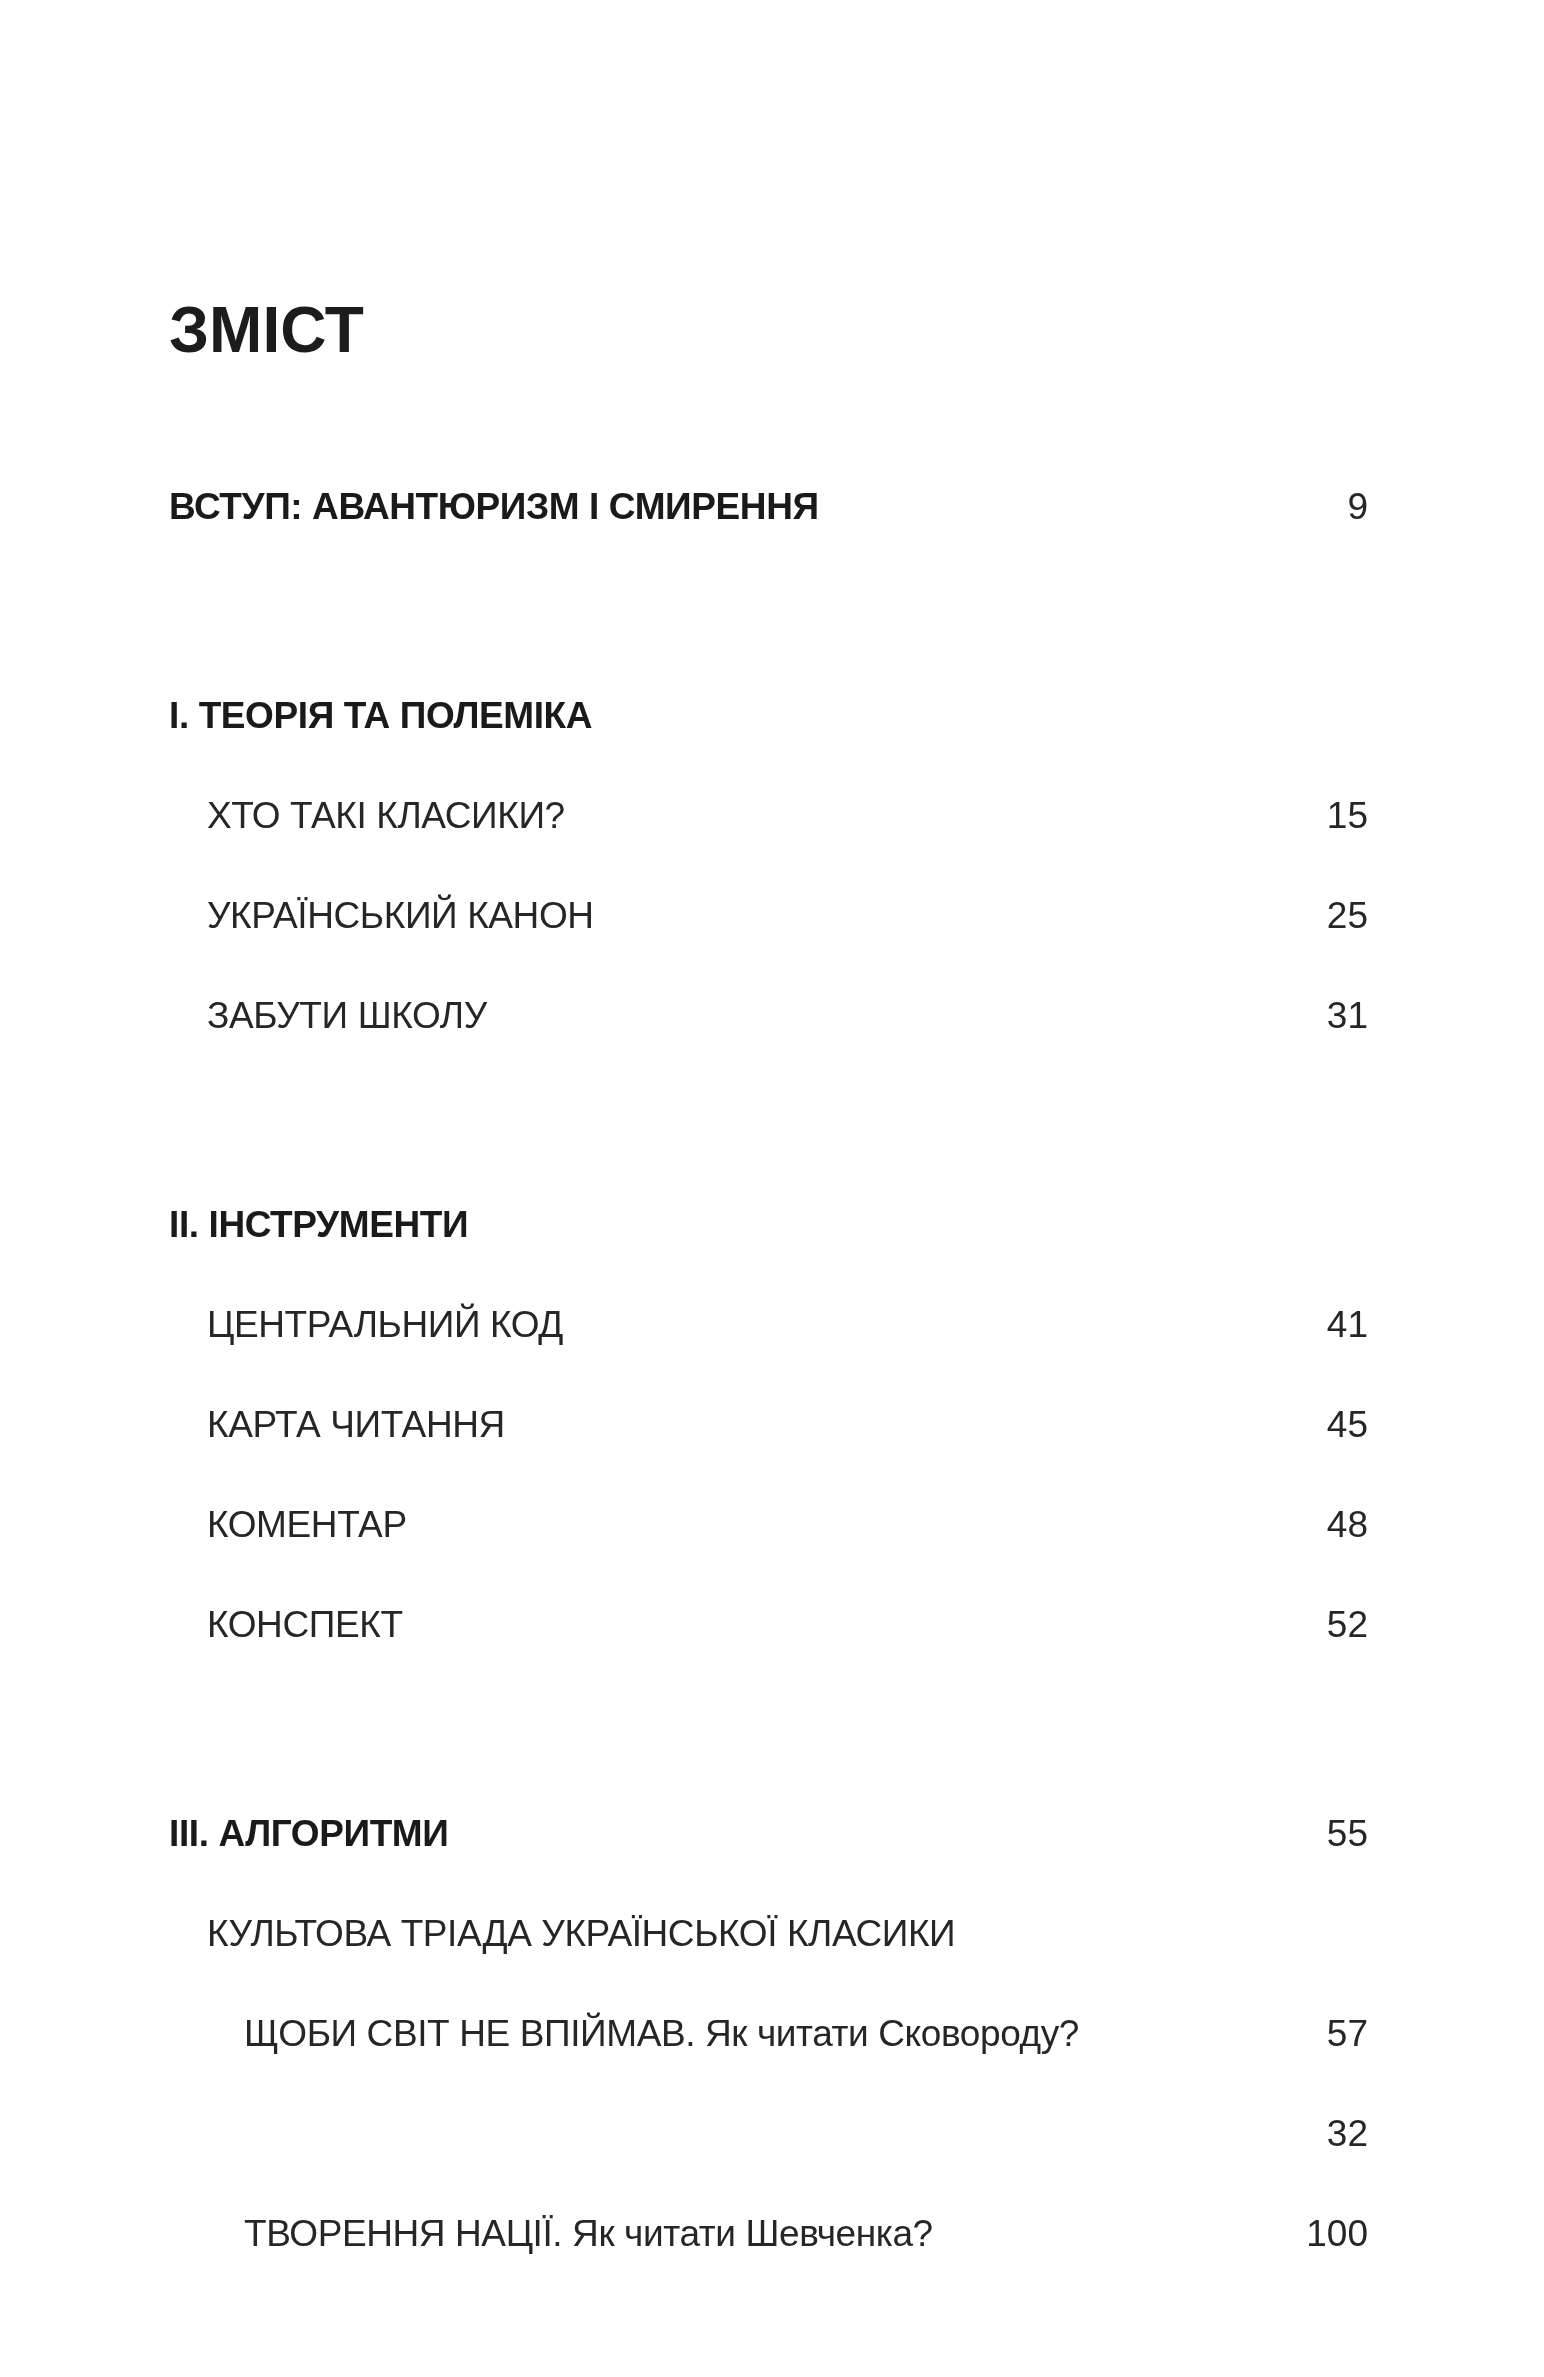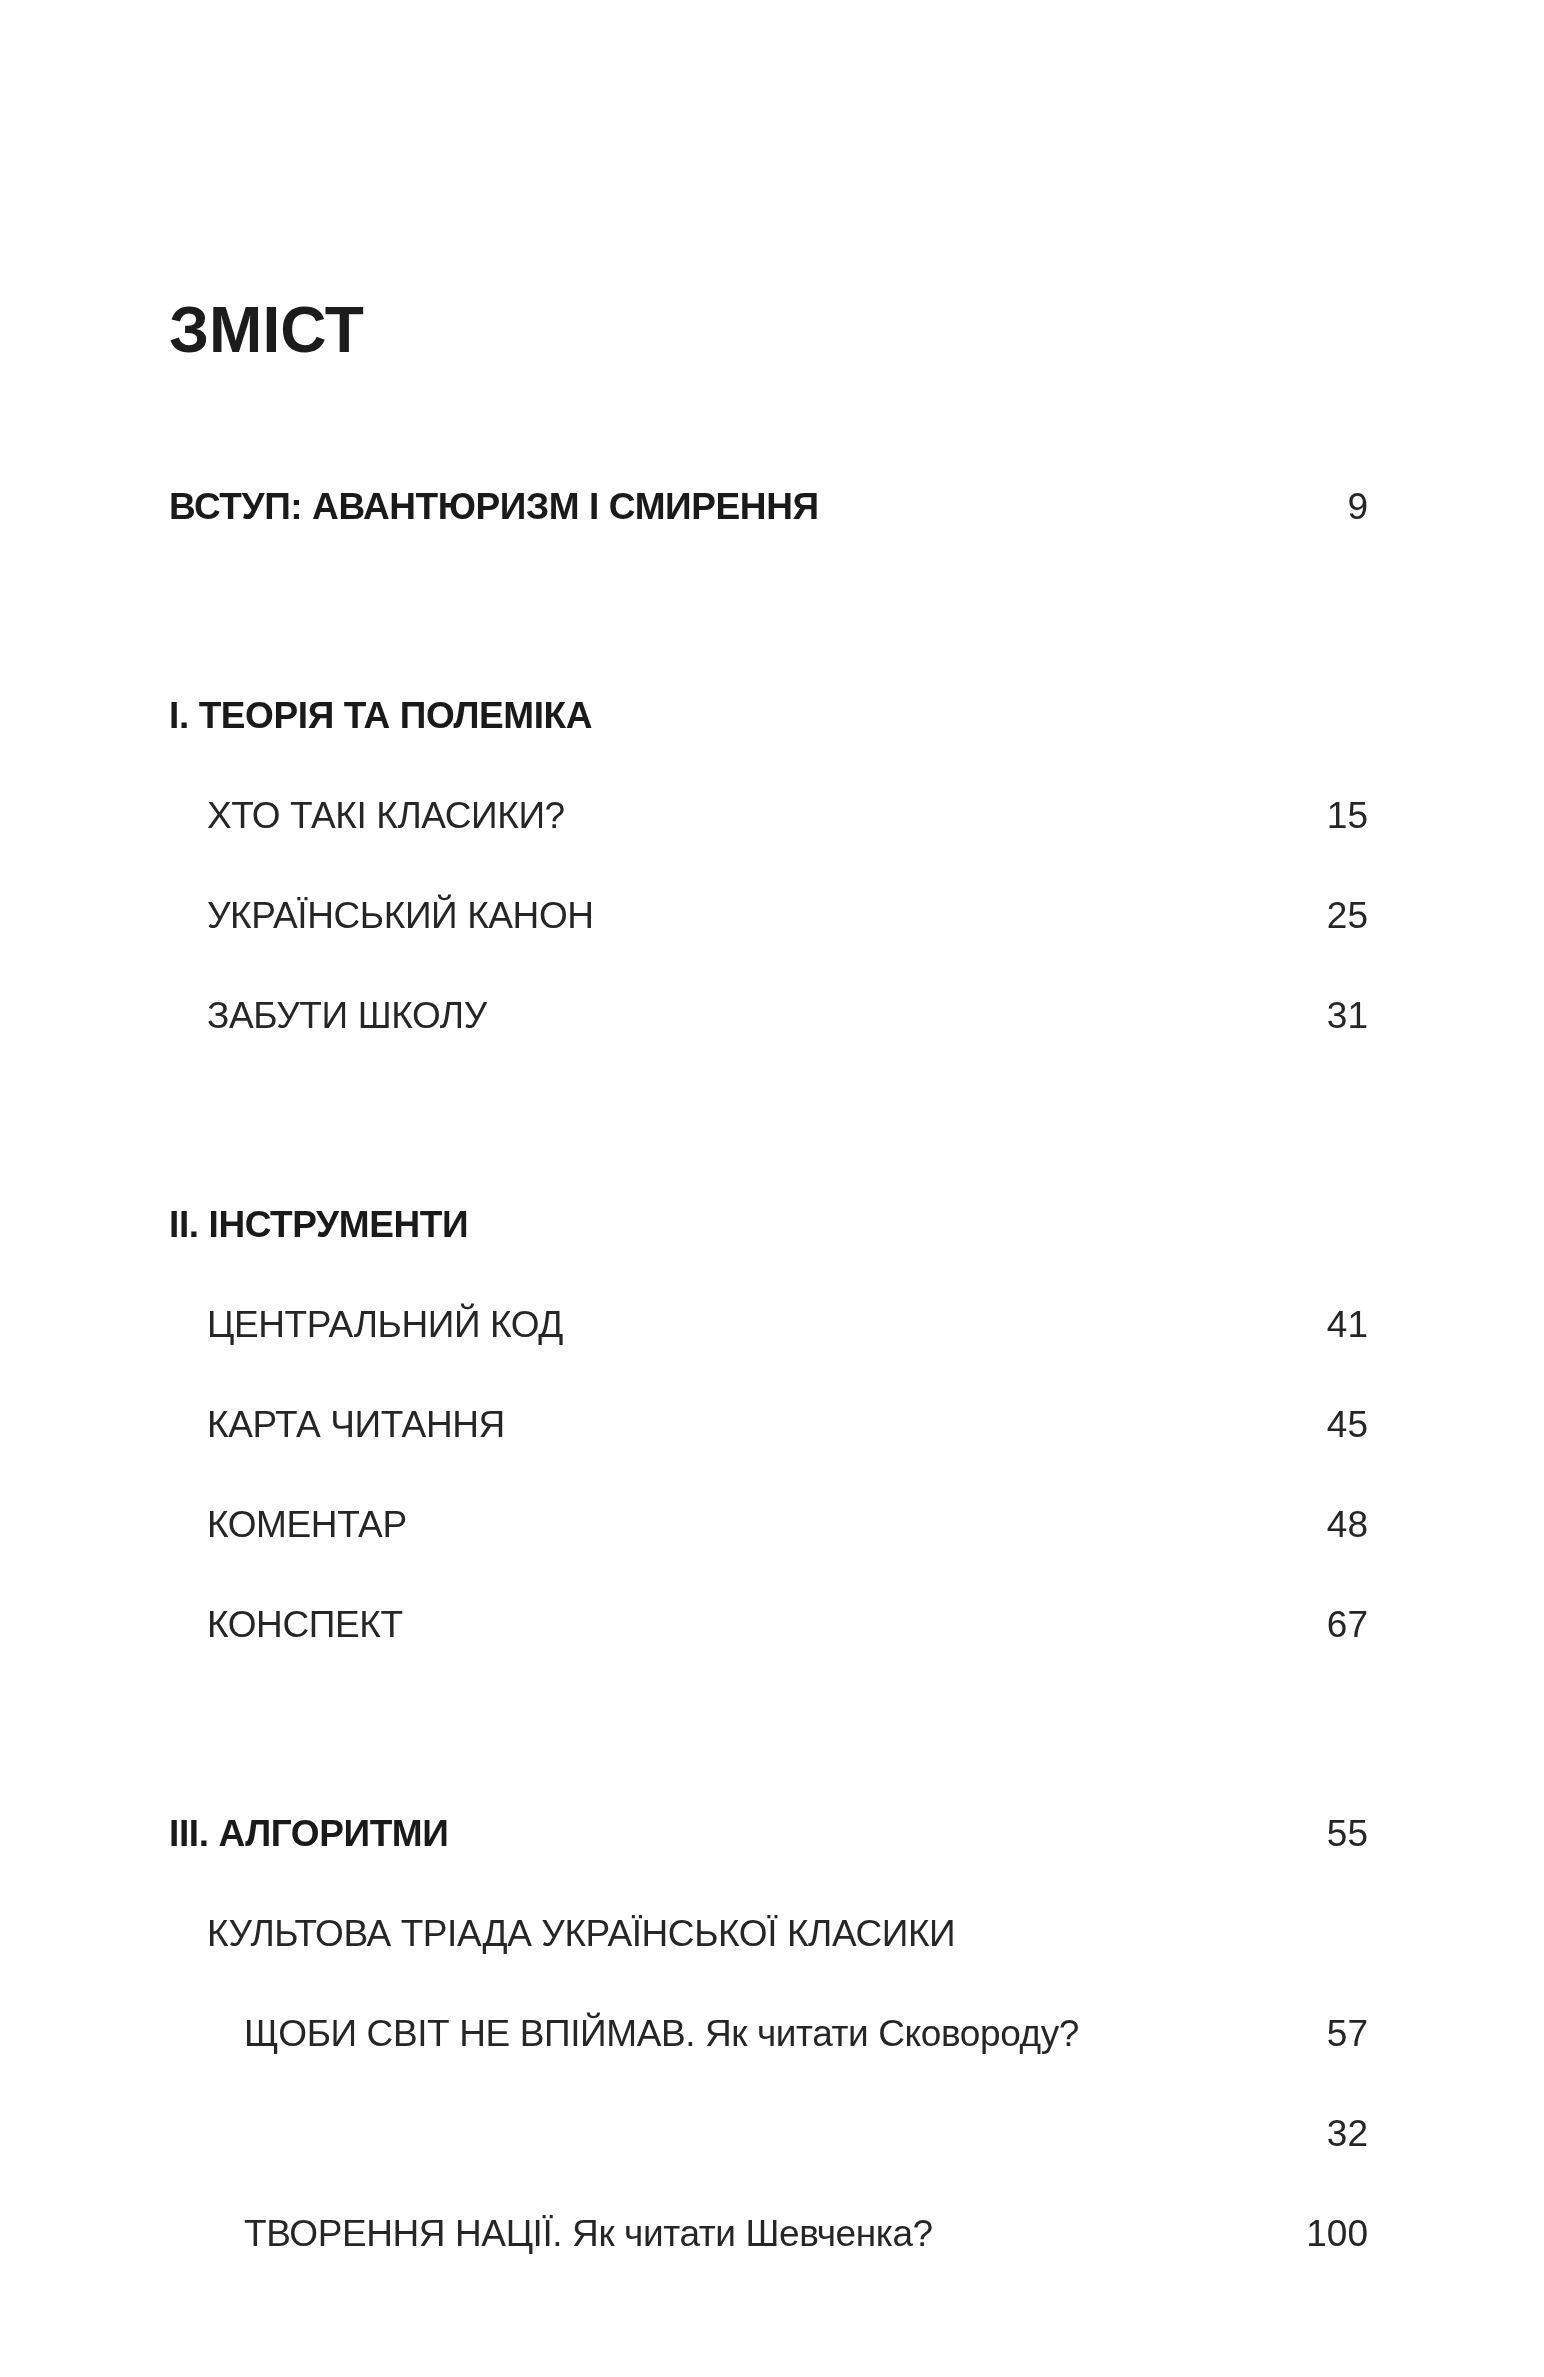--- a/index.html
+++ b/index.html
@@ -113,21 +113,21 @@
         <span class="pagenum">45</span>
       </div>
       <div class="row lvl1 item">
         <span class="label">КОМЕНТАР</span>
         <span class="leader"></span>
         <span class="pagenum">48</span>
       </div>
       <div class="row lvl1 item">
         <span class="label">КОНСПЕКТ</span>
         <span class="leader"></span>
-        <span class="pagenum">67</span>
+        <span class="pagenum">52</span>
       </div>
       <div class="row lvl0 bold section">
         <span class="label">III. АЛГОРИТМИ</span>
         <span class="leader"></span>
         <span class="pagenum">55</span>
       </div>
       <div class="row lvl1 item">
         <span class="label">КУЛЬТОВА ТРІАДА УКРАЇНСЬКОЇ КЛАСИКИ</span>
       </div>
       <div class="row lvl2 item">

